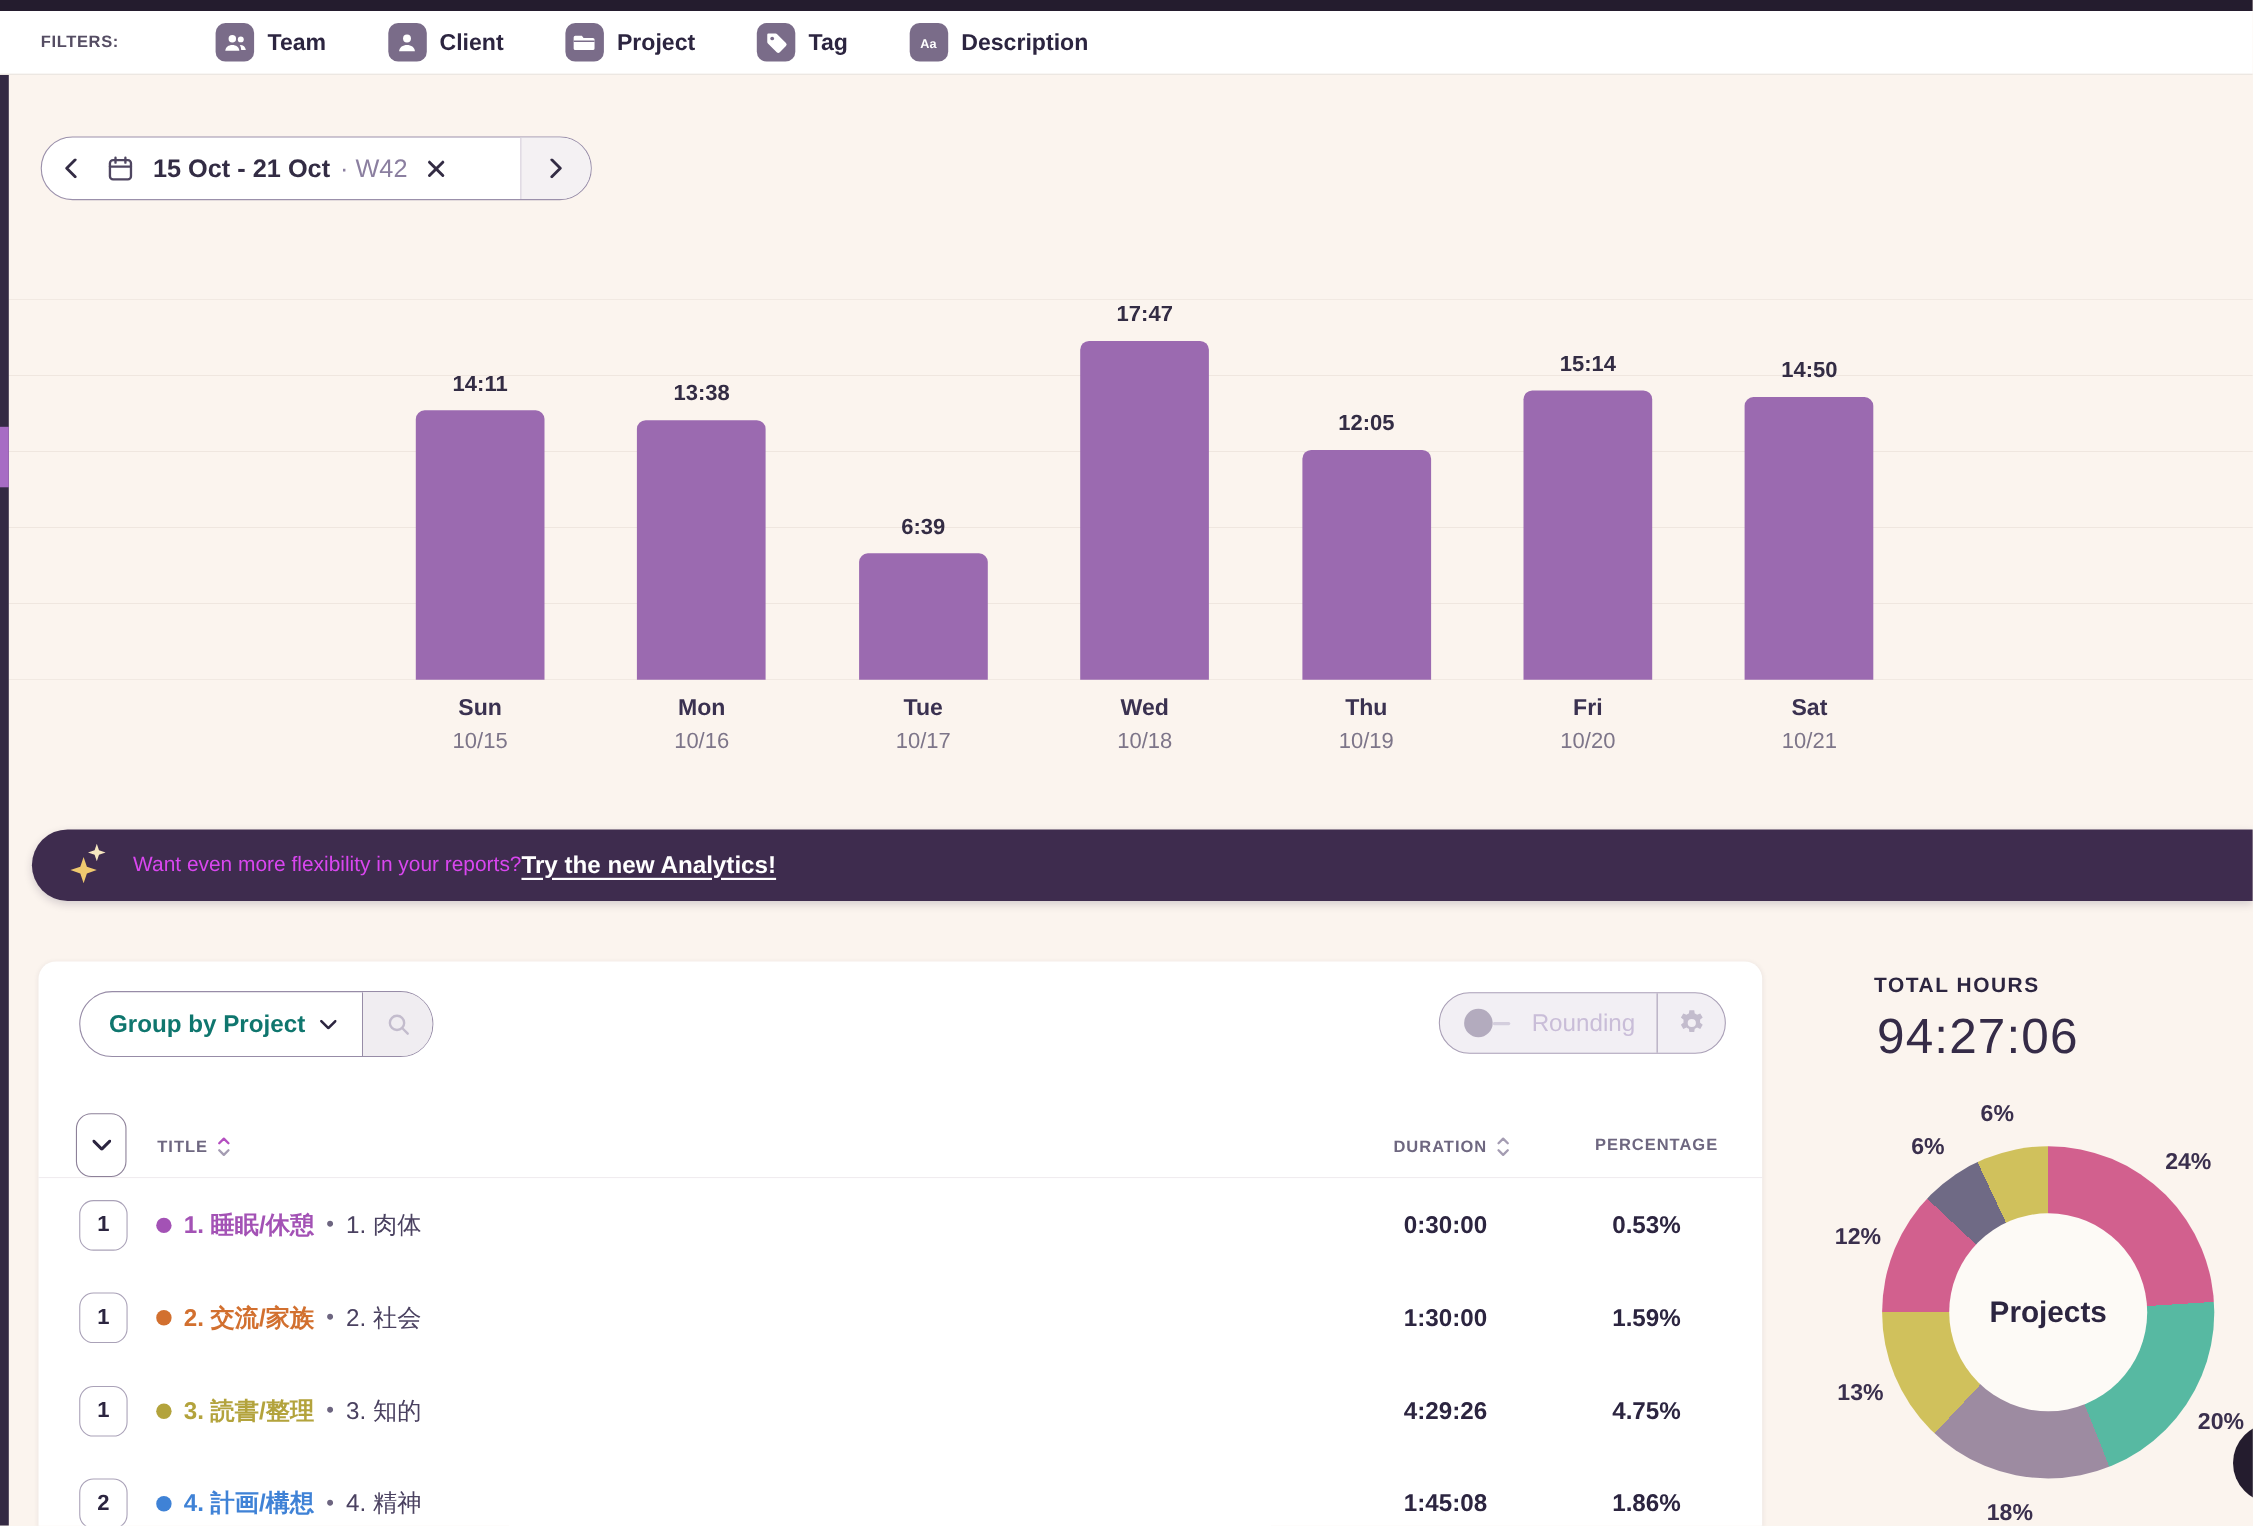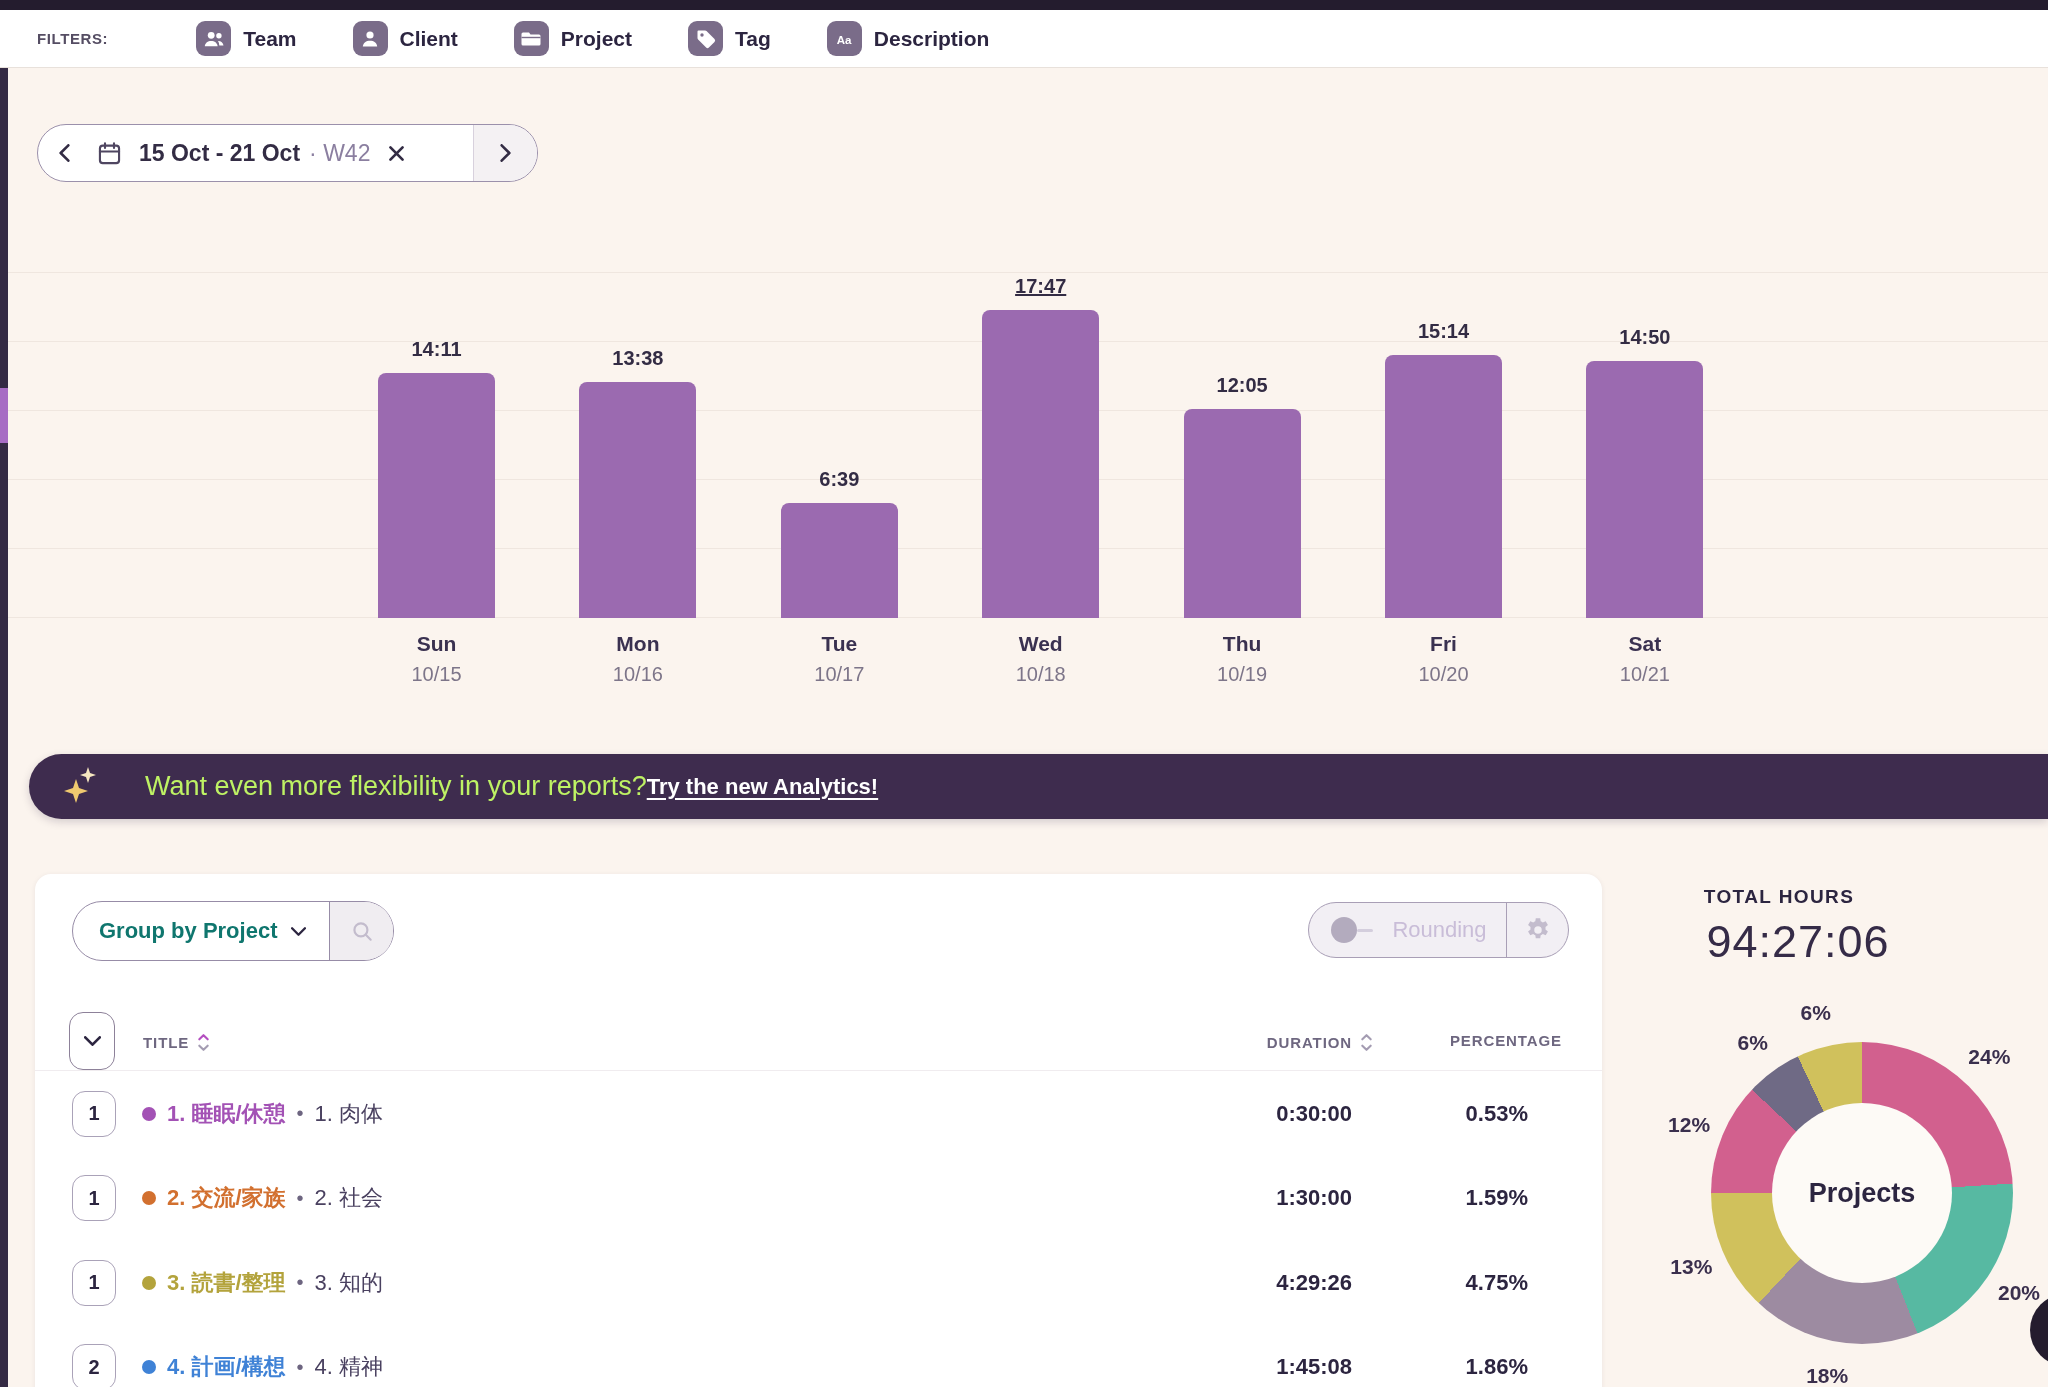--- a/index.html
+++ b/index.html
@@ -45,21 +45,21 @@
   .xl { position:absolute; width:160px; text-align:center; }
   .xday { display:block; font-size:21px; font-weight:600; color:#3a3150; }
   .xdate { display:block; font-size:20px; font-weight:400; color:#7d7589; margin-top:7px; }
 
   
   .banner { position:absolute; left:29px; top:754px; width:2019px; height:65px; background:#3e2c4e;
     border-radius:33px 0 0 33px; display:flex; align-items:center; padding-left:34px;
     box-shadow:0 3px 8px rgba(40,25,60,.18); }
   .sparkles { display:flex; margin-right:22px; }
   .sparkles svg { width:36px; height:44px; }
-  .banner-text { font-size:27px; color:#bef264;margin-left:24px; }
+  .banner-text { font-size:19px; color:#d946ef; }
   .banner-link { font-size:22px; color:#ffffff; font-weight:600; text-decoration:underline; text-underline-offset:4px; cursor:pointer; white-space:pre; }
 
   
   .card { position:absolute; left:35px; top:874px; width:1567px; height:560px; background:#ffffff;
     border-radius:16px; box-shadow:0 1px 5px rgba(45,32,66,.08); }
   .pill { position:absolute; top:27px; height:60px; border:1.5px solid #978ca7; border-radius:30px;
     background:#fff; display:flex; align-items:center; font-size:22px; font-weight:600; color:#0f766e; cursor:pointer; }
   .pill .chev { display:flex; margin-left:14px; color:#2c2540; }
   .pill .chev svg { width:15px; height:9px; }
   .pill-group { left:37px; width:322px; }
@@ -201,21 +201,21 @@
 
 <section class="chart">
   <div class="plot">
       <div class="bar" style="left: 370px; height: 245px; background: rgb(155, 106, 176);"></div>
       <div class="bval" style="left: 370px; bottom: 257px;">14:11</div>
       <div class="bar" style="left: 571.4px; height: 236px; background: rgb(155, 106, 176);"></div>
       <div class="bval" style="left: 571.4px; bottom: 248px;">13:38</div>
       <div class="bar" style="left: 772.8px; height: 115px; background: rgb(155, 106, 176);"></div>
       <div class="bval" style="left: 772.8px; bottom: 127px;">6:39</div>
       <div class="bar" style="left: 974.2px; height: 308px; background: rgb(155, 106, 176);"></div>
-      <div class="bval" style="left: 974.2px; bottom: 320px; text-decoration: underline;">17:47</div>
+      <div class="bval" style="left: 974.2px; bottom: 320px;">17:47</div>
       <div class="bar" style="left: 1175.6px; height: 209px; background: rgb(155, 106, 176);"></div>
       <div class="bval" style="left: 1175.6px; bottom: 221px;">12:05</div>
       <div class="bar" style="left: 1377px; height: 263px; background: rgb(155, 106, 176);"></div>
       <div class="bval" style="left: 1377px; bottom: 275px;">15:14</div>
       <div class="bar" style="left: 1578.4px; height: 257px; background: rgb(155, 106, 176);"></div>
       <div class="bval" style="left: 1578.4px; bottom: 269px;">14:50</div>
     </div>
   <div class="xlabels">
       <div class="xl" style="left: 356.5px;">
         <span class="xday">Sun</span>

